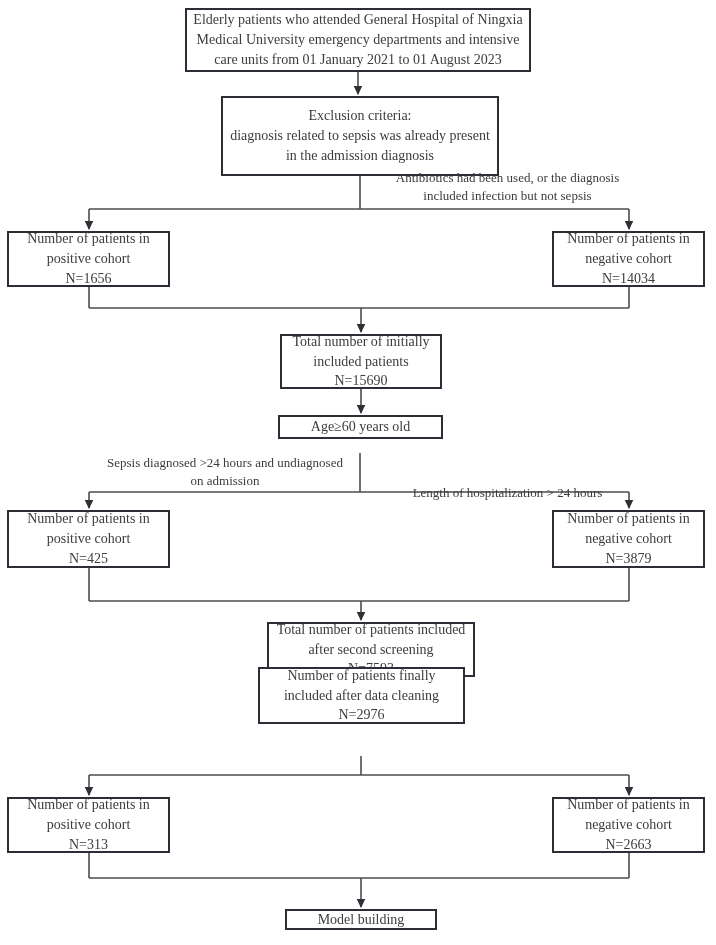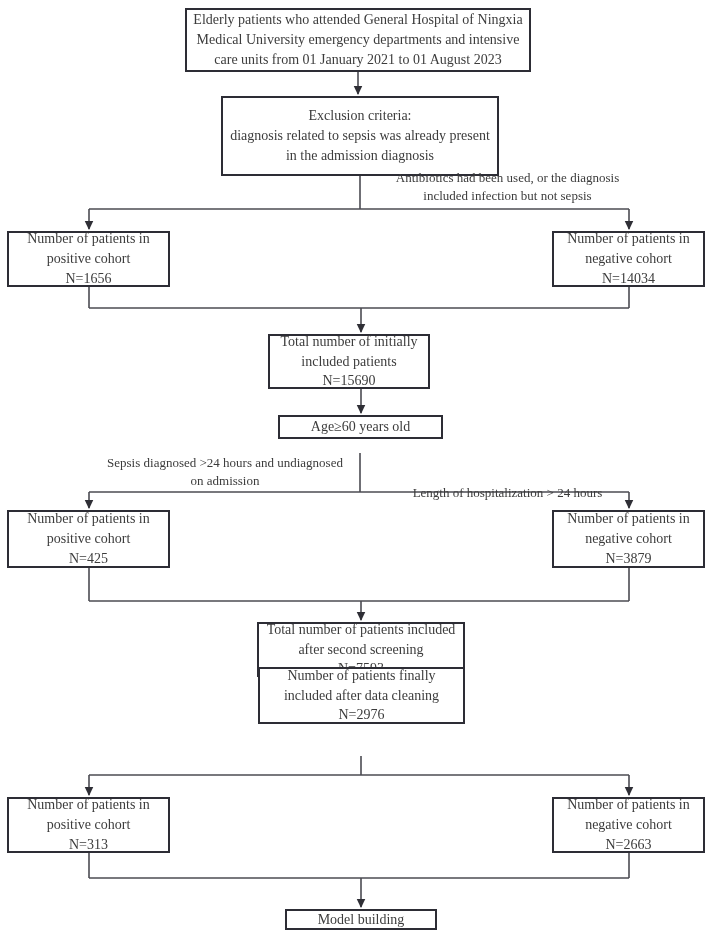--- a/index.html
+++ b/index.html
@@ -37,25 +37,25 @@
     text-align:center;
     font-size:13px;line-height:1.38;
     z-index:2;
   }
   .edge-label .tline{white-space:nowrap;}
   
   #n-source        {left:185px;top:8px;  width:346px;height:64px;}
   #n-exclusion     {left:221px;top:96px; width:278px;height:80px;}
   #n-positive1     {left:7px;  top:231px;width:163px;height:56px;}
   #n-negative1     {left:552px;top:231px;width:153px;height:56px;}
-  #n-total-initial {left:268px;top:334px;width:162px;height:55px;}
+  #n-total-initial {left:280px;top:334px;width:162px;height:55px;}
   #n-age           {left:278px;top:415px;width:165px;height:24px;}
   #n-positive2     {left:7px;  top:510px;width:163px;height:58px;}
   #n-negative2     {left:552px;top:510px;width:153px;height:58px;}
-  #n-total-second  {left:257px;top:622px;width:208px;height:55px;}
+  #n-total-second  {left:267px;top:622px;width:208px;height:55px;}
   #n-final         {left:258px;top:667px;width:207px;height:57px;}
   #n-positive3     {left:7px;  top:797px;width:163px;height:56px;}
   #n-negative3     {left:552px;top:797px;width:153px;height:56px;}
   #n-model         {left:285px;top:909px;width:152px;height:21px;}
   
   #l-discharged    {left:95px; top:192px;width:255px;}
   #l-antibiotics   {left:380px;top:169px;width:255px;}
   #l-sepsis-diag   {left:95px; top:454px;width:260px;}
   #l-length-hosp   {left:385px;top:484px;width:245px;}
 </style>

